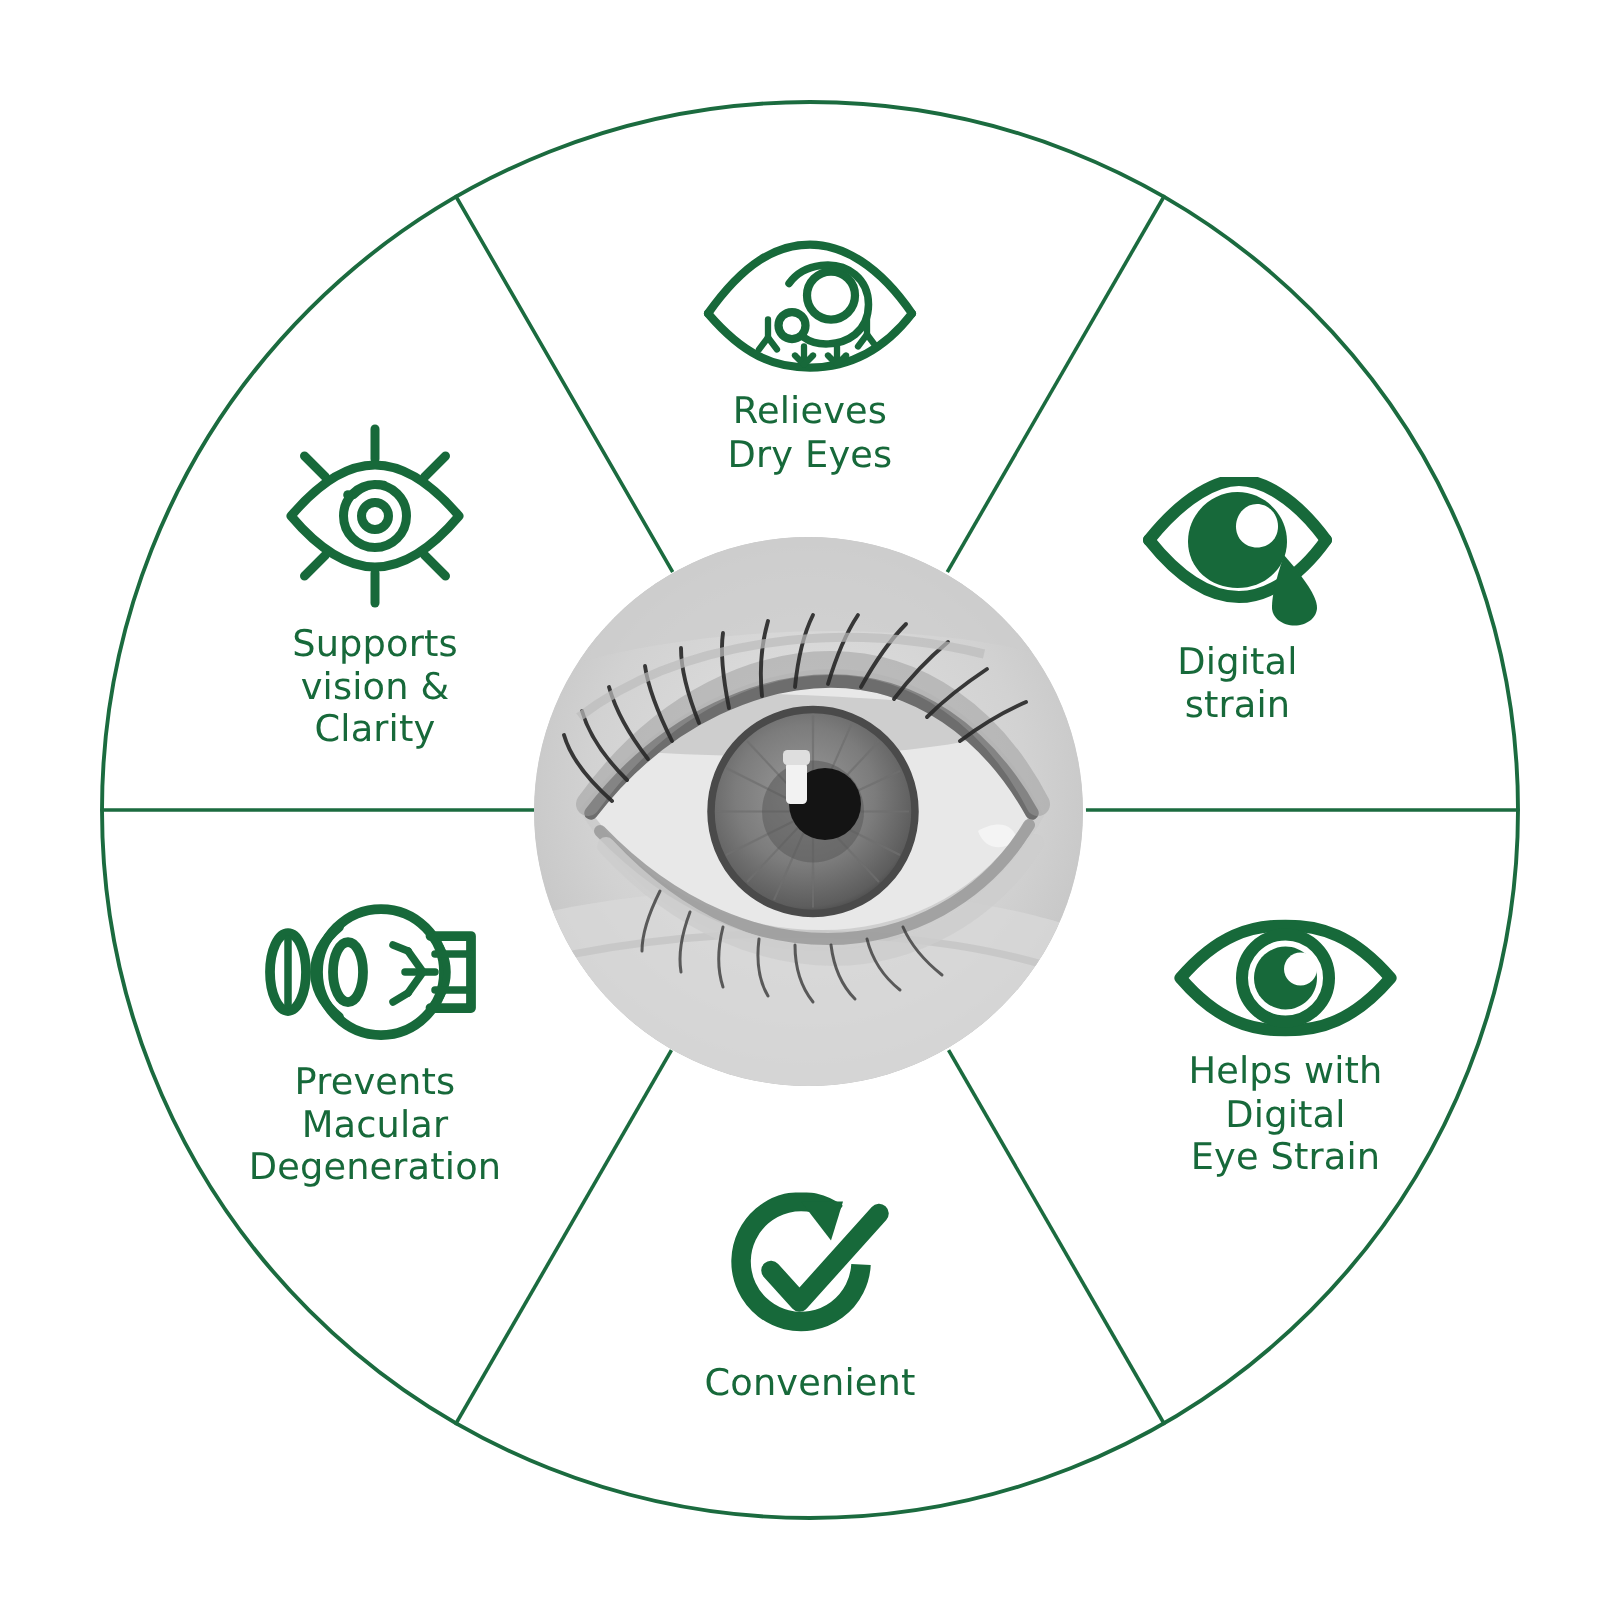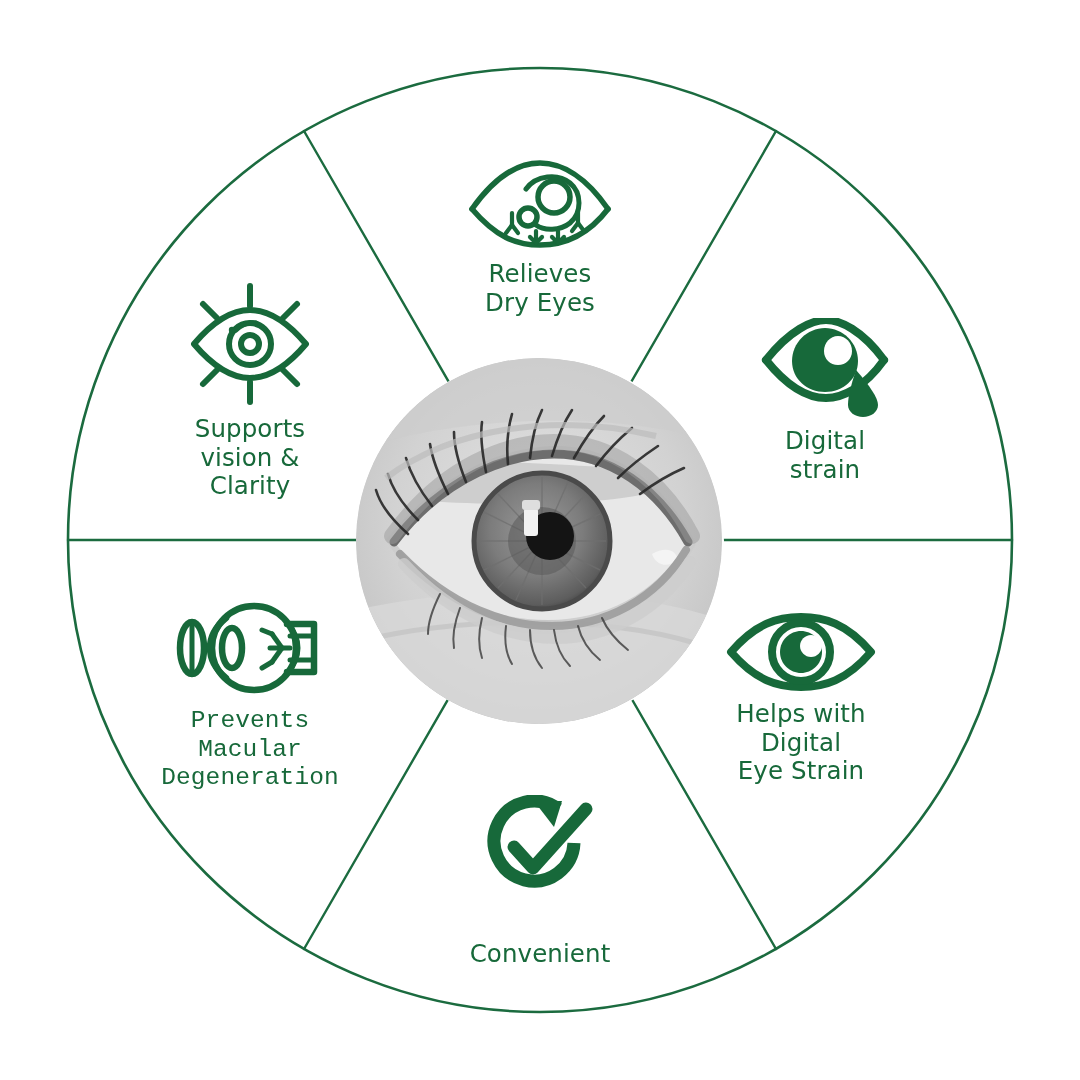--- a/index.html
+++ b/index.html
@@ -44,23 +44,23 @@
     color: #17693a;
     font-size: 24.5px;
     line-height: 28.5px;
     letter-spacing: 0.1px;
     white-space: pre-line;
     font-weight: 400;
   }
   
   #seg-relieves-dry-eyes { left: 390px; top: 155px;  width: 300px; }
   #seg-reduces-strain    { left: 700px; top: 318px;  width: 250px; }
-  #seg-digital-strain    { left: 676px; top: 613px;  width: 250px; }
-  #seg-convenient        { left: 420px; top: 795px;  width: 240px; gap: 32px; }
-  #seg-macular           { left: 125px; top: 598px;  width: 250px; font-family: Liberation Mono, monospace; }
+  #seg-digital-strain    { left: 732px; top: 613px;  width: 250px; }
+  #seg-convenient        { left: 420px; top: 795px;  width: 240px; }
+  #seg-macular           { left: 125px; top: 598px;  width: 250px; }
   #seg-supports-vision   { left: 130px; top: 282px;  width: 240px; justify-content: flex-end; }
 
   .center-photo-wrap {
     position: absolute;
     left: 356px;
     top: 358px;
     width: 366px;
     height: 366px;
     border-radius: 50%;
     overflow: hidden;

